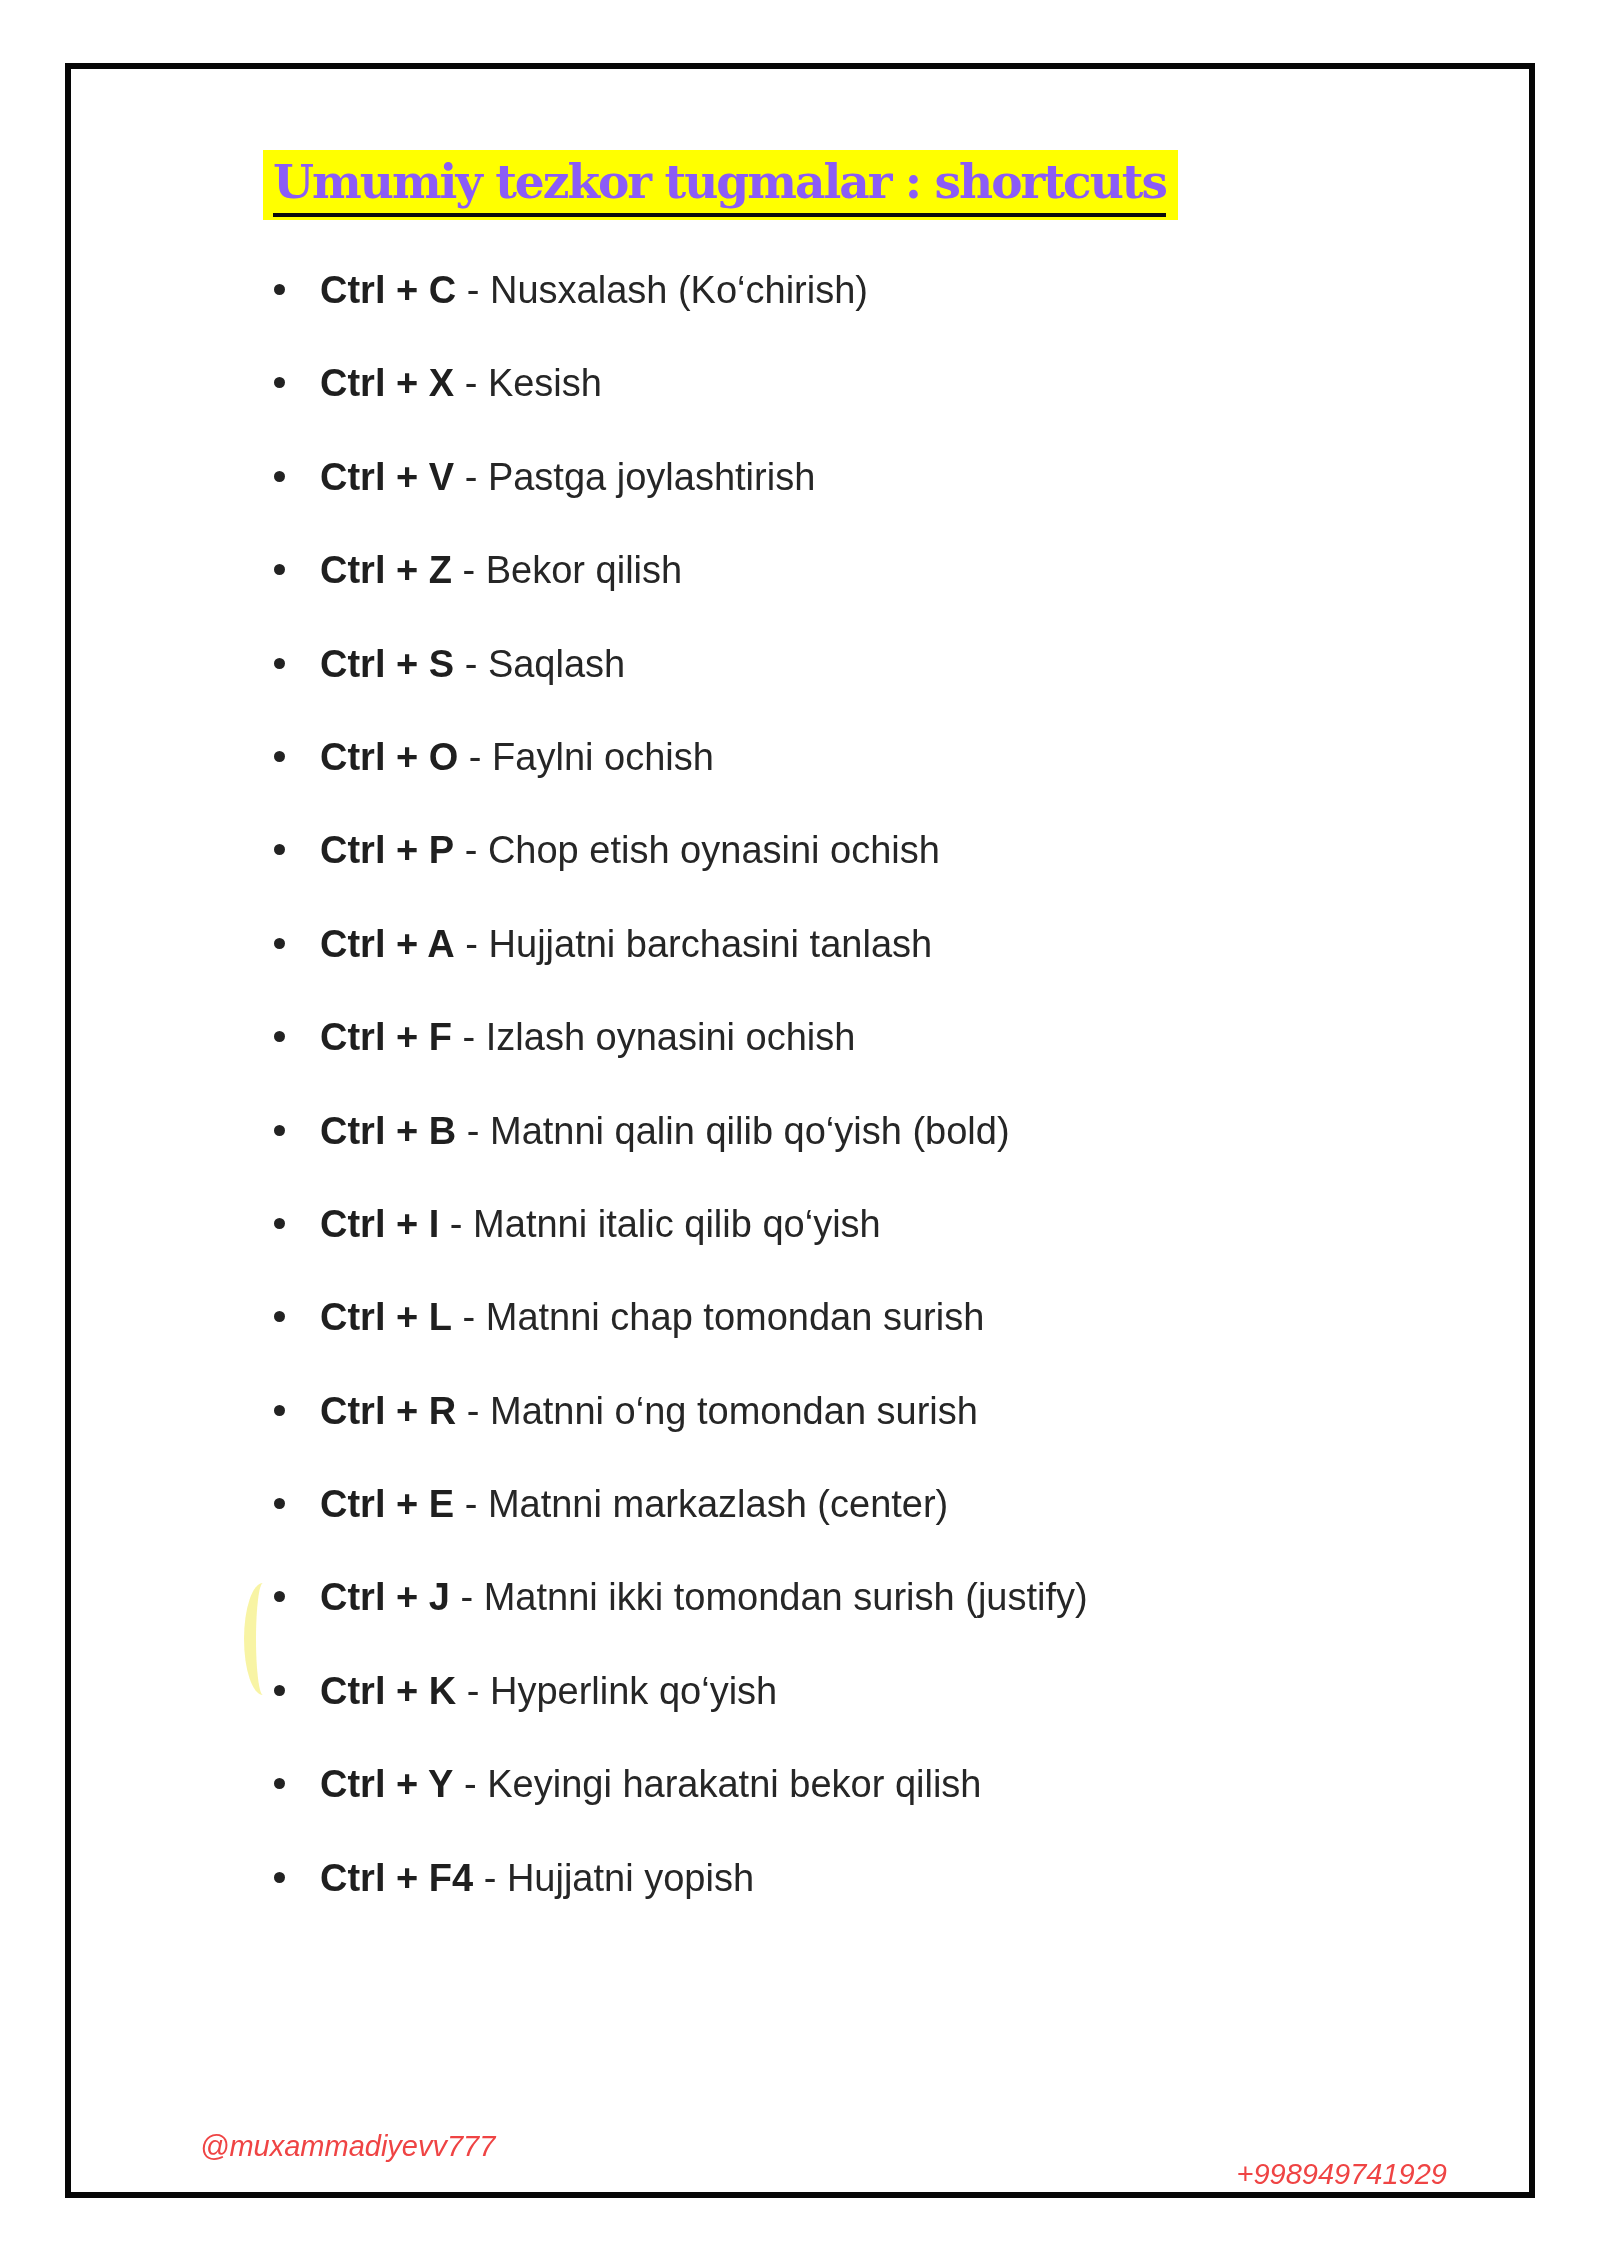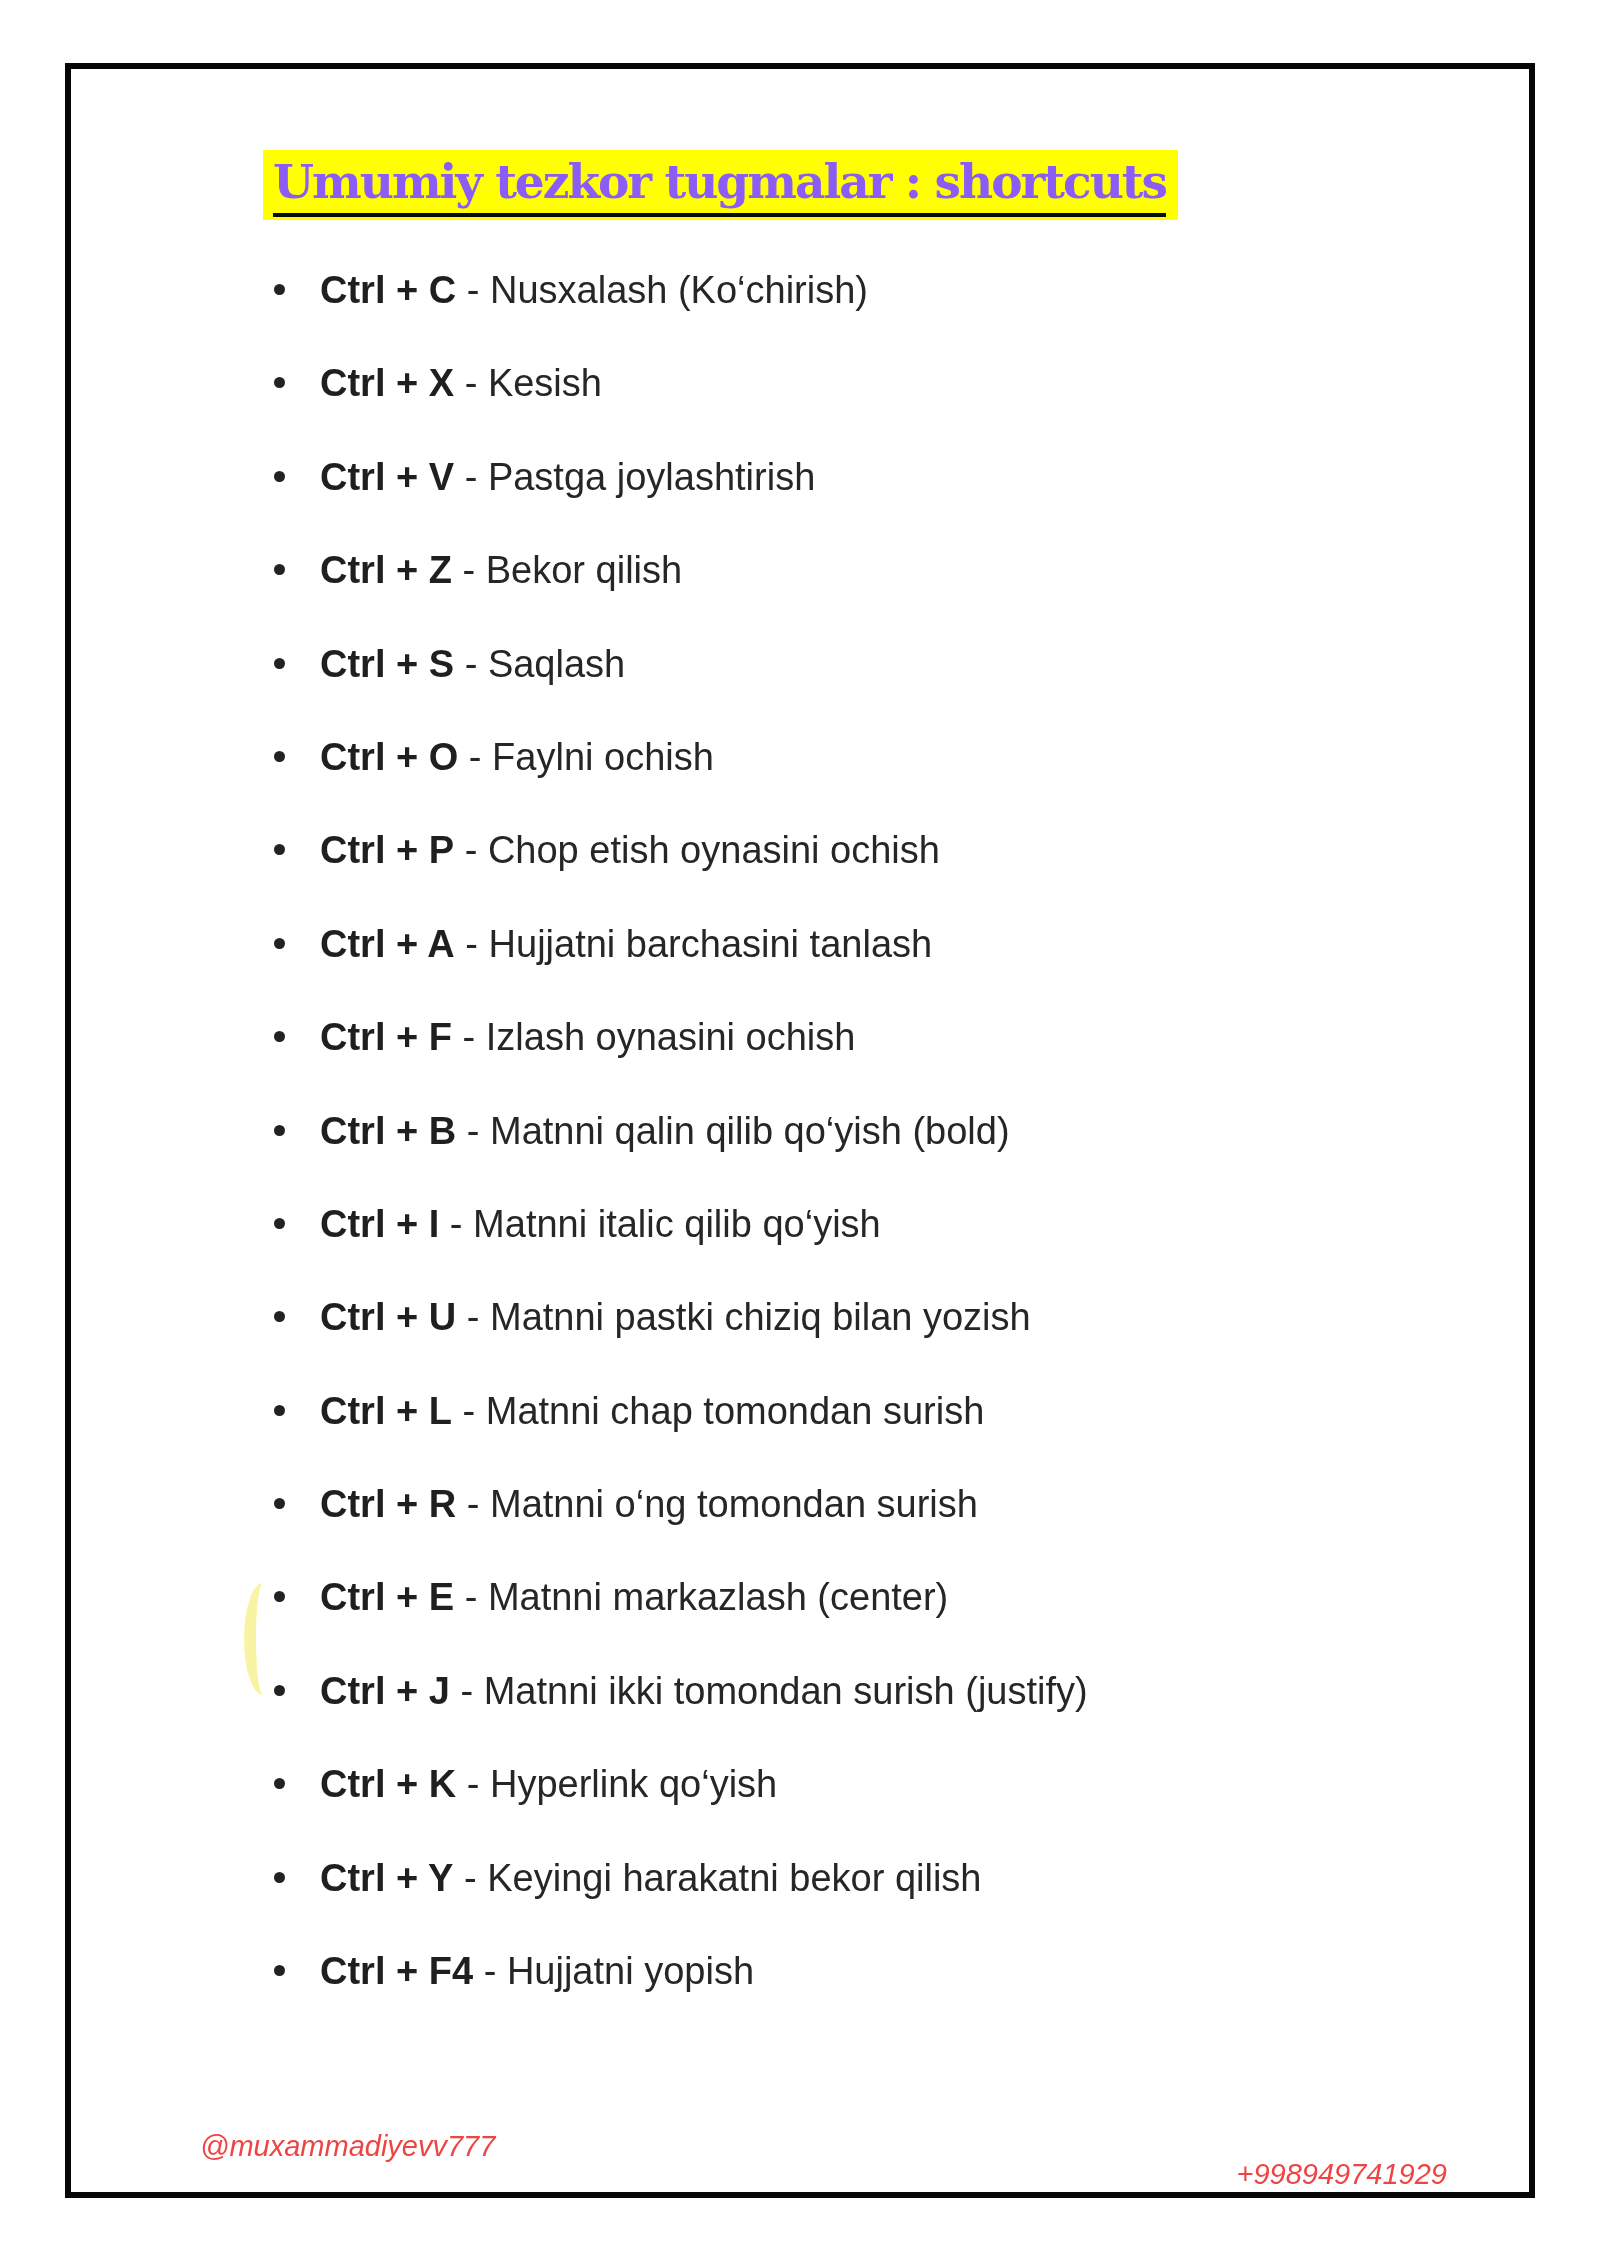--- a/index.html
+++ b/index.html
@@ -113,21 +113,20 @@
       <li><span class="keys">Ctrl + X</span><span> - </span><span class="desc">Kesish</span></li>
       <li><span class="keys">Ctrl + V</span><span> - </span><span class="desc">Pastga joylashtirish</span></li>
       <li><span class="keys">Ctrl + Z</span><span> - </span><span class="desc">Bekor qilish</span></li>
       <li><span class="keys">Ctrl + S</span><span> - </span><span class="desc">Saqlash</span></li>
       <li><span class="keys">Ctrl + O</span><span> - </span><span class="desc">Faylni ochish</span></li>
       <li><span class="keys">Ctrl + P</span><span> - </span><span class="desc">Chop etish oynasini ochish</span></li>
       <li><span class="keys">Ctrl + A</span><span> - </span><span class="desc">Hujjatni barchasini tanlash</span></li>
       <li><span class="keys">Ctrl + F</span><span> - </span><span class="desc">Izlash oynasini ochish</span></li>
       <li><span class="keys">Ctrl + B</span><span> - </span><span class="desc">Matnni qalin qilib qo‘yish (bold)</span></li>
       <li><span class="keys">Ctrl + I</span><span> - </span><span class="desc">Matnni italic qilib qo‘yish</span></li>
-      <li><span class="keys">Ctrl + U</span><span> - </span><span class="desc">Matnni pastki chiziq bilan yozish</span></li>
       <li><span class="keys">Ctrl + L</span><span> - </span><span class="desc">Matnni chap tomondan surish</span></li>
       <li><span class="keys">Ctrl + R</span><span> - </span><span class="desc">Matnni o‘ng tomondan surish</span></li>
       <li><span class="keys">Ctrl + E</span><span> - </span><span class="desc">Matnni markazlash (center)</span></li>
       <li><span class="keys">Ctrl + J</span><span> - </span><span class="desc">Matnni ikki tomondan surish (justify)</span></li>
       <li><span class="keys">Ctrl + K</span><span> - </span><span class="desc">Hyperlink qo‘yish</span></li>
       <li><span class="keys">Ctrl + Y</span><span> - </span><span class="desc">Keyingi harakatni bekor qilish</span></li>
       <li><span class="keys">Ctrl + F4</span><span> - </span><span class="desc">Hujjatni yopish</span></li>
     </ul>
 
   <div class="pen-stroke"></div>

